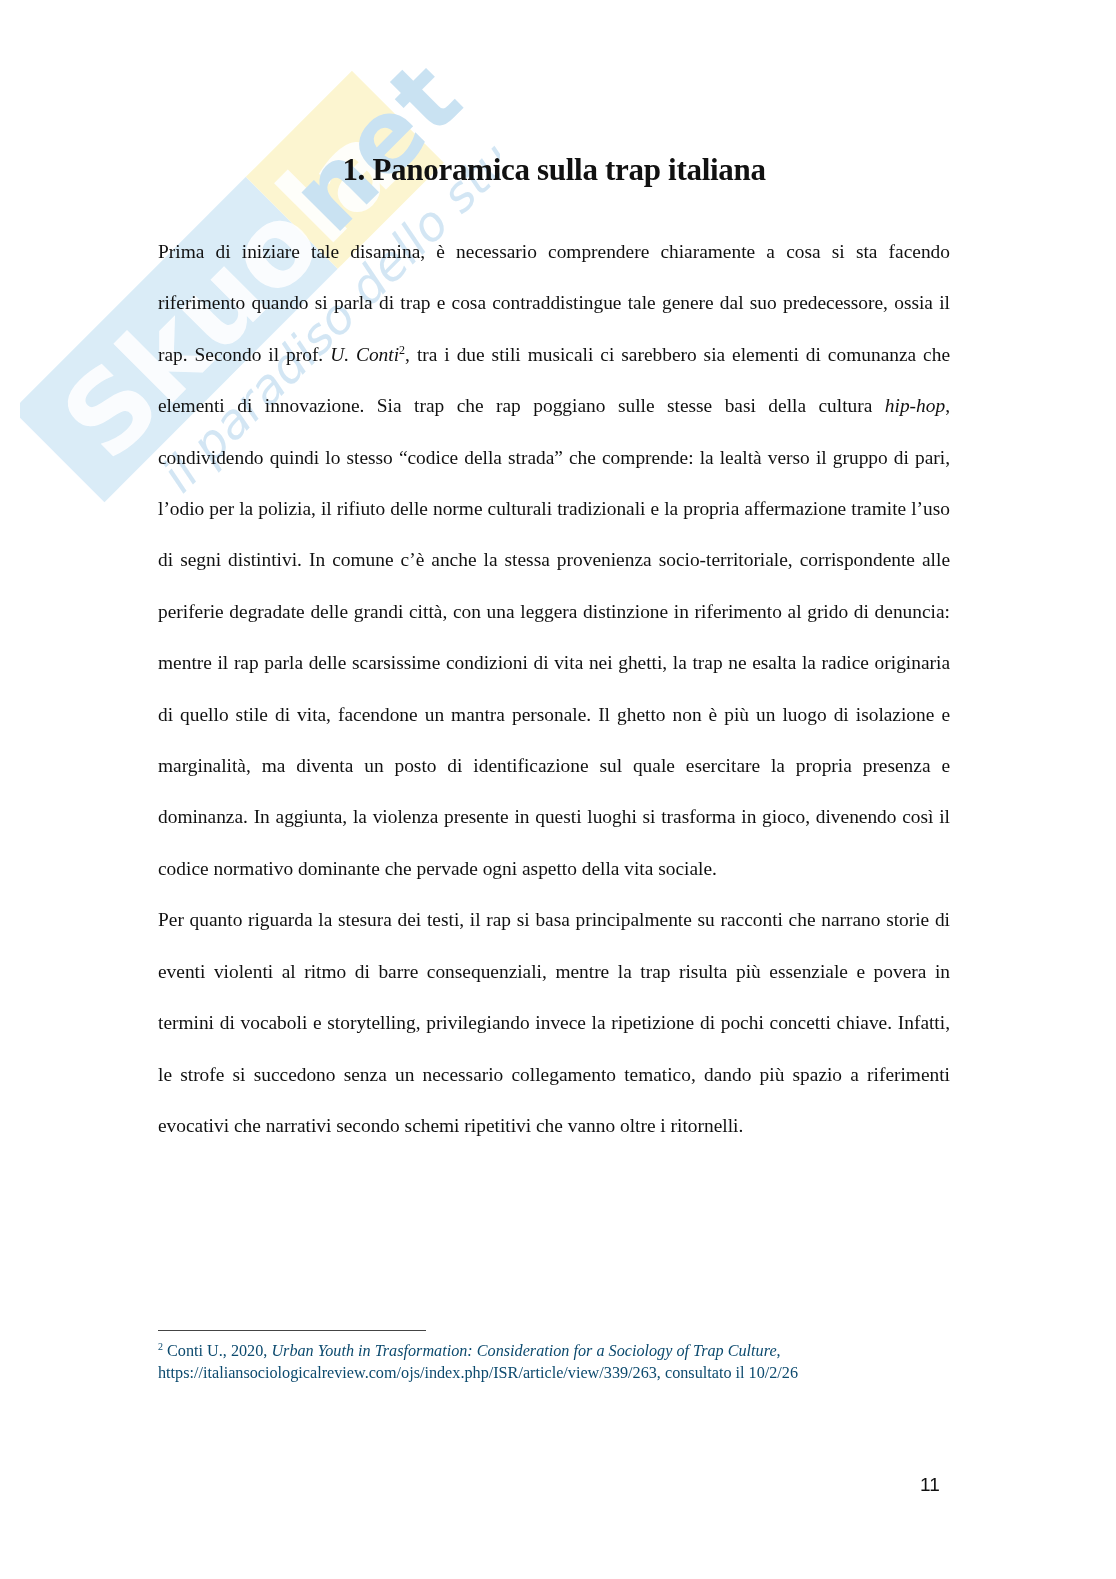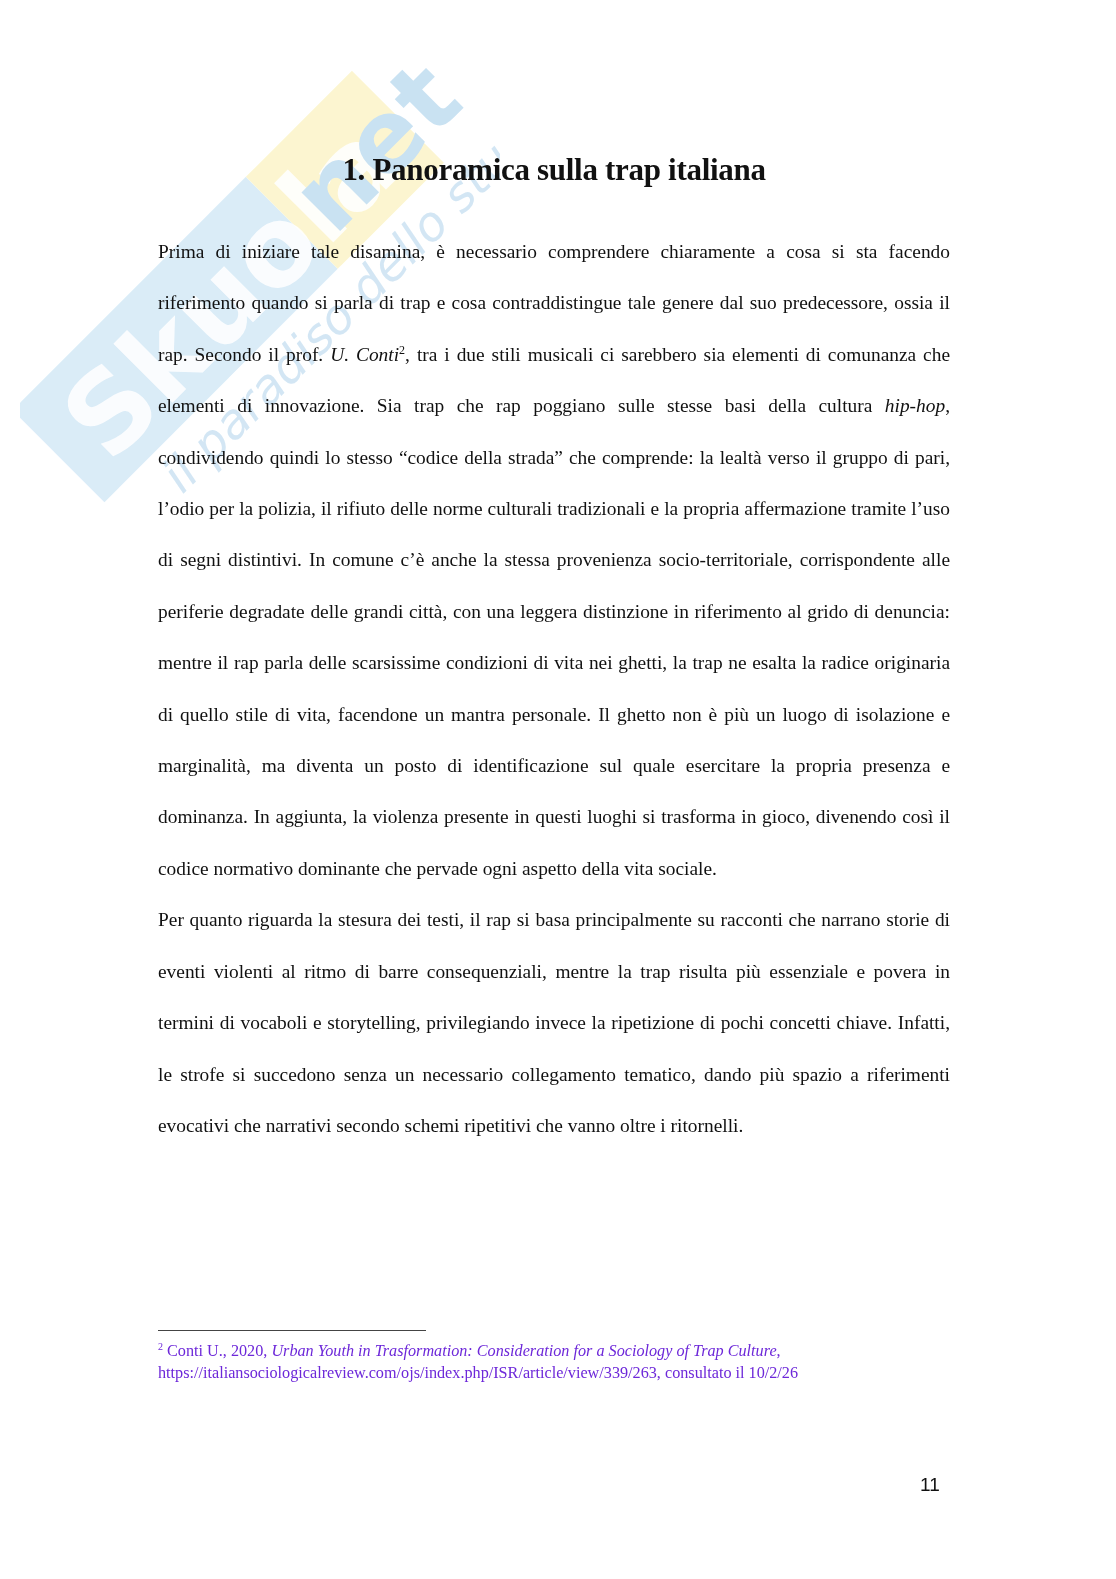--- a/index.html
+++ b/index.html
@@ -31,21 +31,21 @@
     .body-text em { font-style: italic; }
     sup { font-size: 0.62em; line-height: 0; vertical-align: super; }
 
     .footnote-rule {
       position: absolute; left: 158px; top: 1330px; width: 268px; height: 0;
       border-top: 1.5px solid #444;
     }
     .footnote {
       position: absolute; left: 158px; top: 1340px; width: 800px;
       font-family: "Liberation Serif", "DejaVu Serif", serif;
-      font-size: 16.2px; line-height: 22px; color: #6d28d9;
+      font-size: 16.2px; line-height: 22px; color: #0c4a6e;
     }
     .footnote p { margin: 0; white-space: nowrap; }
 
     .page-number {
       position: absolute; left: 920px; top: 1474px;
       font-family: Liberation Sans, sans-serif;
       font-size: 19px; color: #111;
     }
   </style>
 </head>

